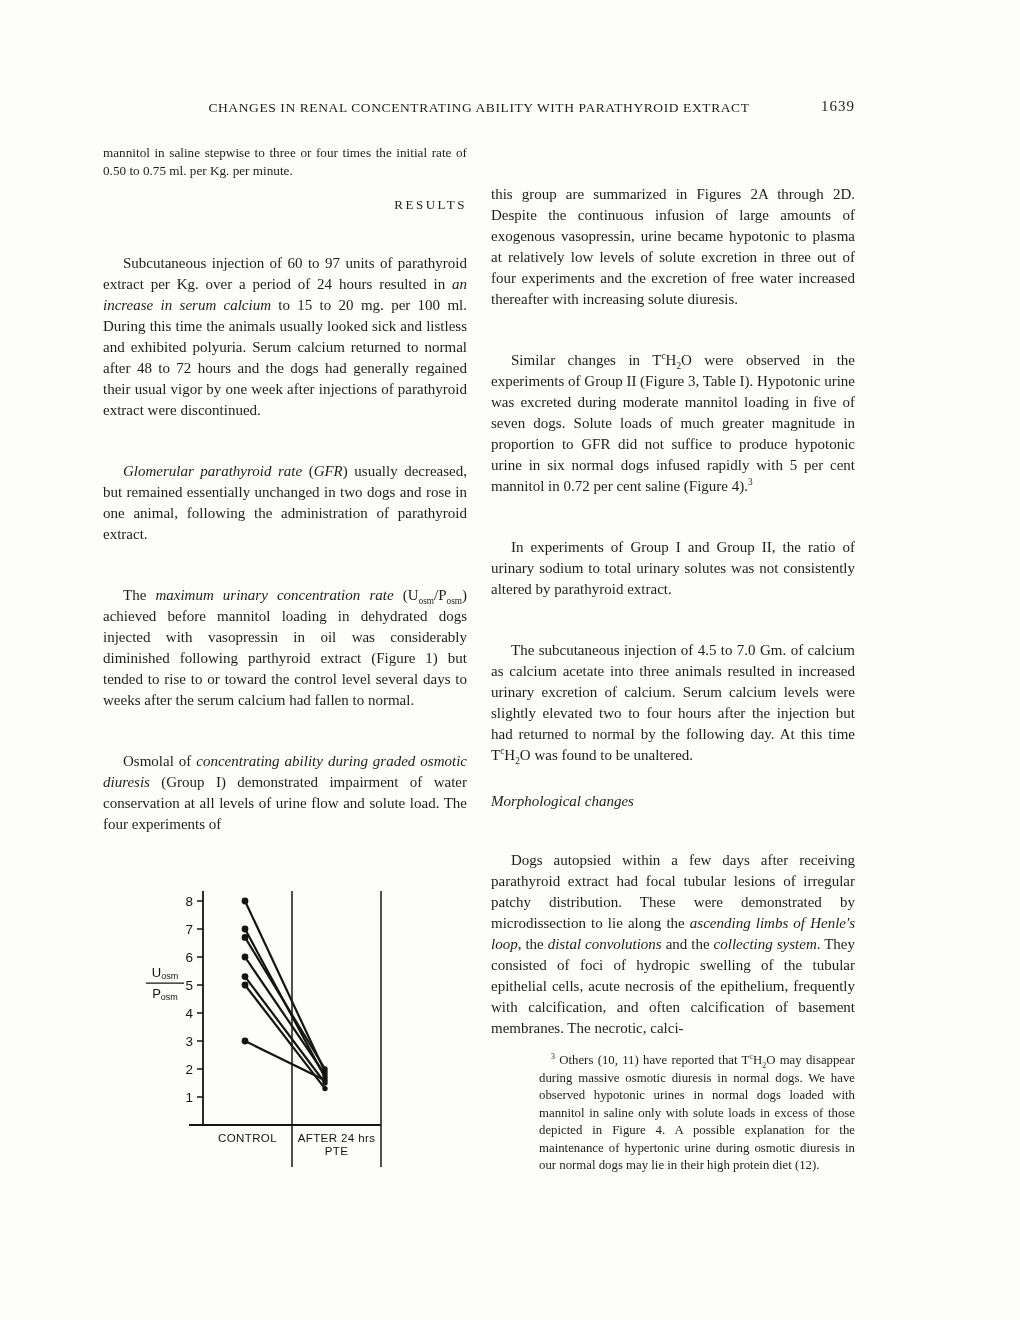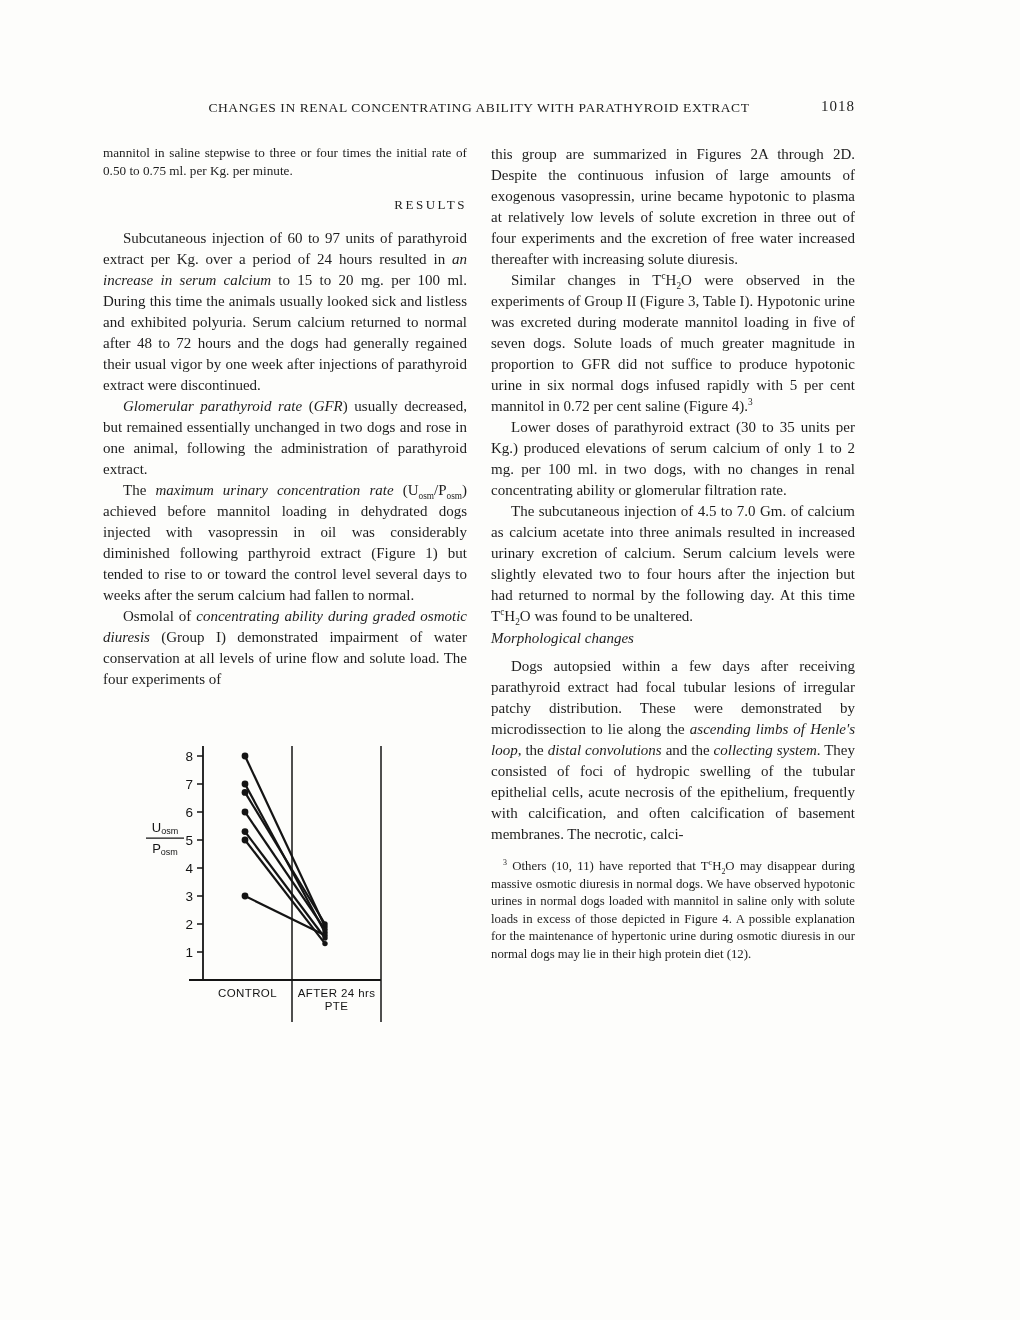--- a/index.html
+++ b/index.html
@@ -16,48 +16,48 @@
   .running-head { position:relative; height:20px; margin-bottom:24px; }
   .rh-title {
     text-align:center; font-size:13.5px; letter-spacing:0.6px;
     color:#222;
   }
   .rh-page-number {
     position:absolute; right:0; top:-2px; font-size:15px; letter-spacing:1px;
   }
   .columns { display:flex; gap:24px; }
   .col { width:364px; text-align:justify; }
-  p.body { font-size:15px; line-height:21px; text-indent:20px; }
+  p.body { font-size:15px; line-height:21px; text-indent:20px;margin-top:40px; }
   p.small { font-size:13.2px; line-height:18px; text-indent:16px; }
   p.noindent { text-indent:0; }
   h2.results-heading {
     font-size:13px; font-weight:normal; letter-spacing:2.5px;
     text-align:right; margin:17px 0 15px;
   }
   h3.subheading {
     font-size:15px; font-weight:normal; font-style:italic;
-    text-align:left; margin:3px 0 9px;
+    text-align:left; margin:27px 0 9px;
   }
   .figure { margin:14px 0 2px 36px; }
   .caption {
     font-variant:small-caps; font-size:13px; line-height:18.5px;
     letter-spacing:0.2px; margin-top:6px; text-align:justify;
   }
-  .footnote { font-size:12.8px; line-height:17.5px; margin-top:13px; text-indent:12px; }
+  .footnote { font-size:12.8px; line-height:17.5px; margin-top:13px; text-indent:12px;margin-left:48px; }
   sup { font-size:0.62em; vertical-align:super; line-height:0; }
   sub { font-size:0.62em; vertical-align:sub; line-height:0; }
 </style>
 </head>
 <body>
 
 <div class="page">
 
   <header class="running-head">
     <div class="rh-title">CHANGES IN RENAL CONCENTRATING ABILITY WITH PARATHYROID EXTRACT</div>
-    <div class="rh-page-number">1018</div>
+    <div class="rh-page-number">1639</div>
   </header>
 
   <div class="columns">
 
     <section class="col">
       <div>
           <p class="small noindent"><span>mannitol in saline stepwise to three or four times the initial rate of 0.50 to 0.75 ml. per Kg. per minute.</span></p>
         </div>
 
       <h2 class="results-heading">RESULTS</h2>
@@ -120,21 +120,21 @@
             <text x="197.5" y="306" text-anchor="middle" font-size="11.5" font-family="Liberation Sans, DejaVu Sans, sans-serif" fill="#141414" letter-spacing="0.4">PTE</text>
           </svg>
       </figure>
 
     </section>
 
     <section class="col">
       <div>
           <p class="body noindent"><span>this group are summarized in Figures 2A through 2D. Despite the continuous infusion of large amounts of exogenous vasopressin, urine became hypotonic to plasma at relatively low levels of solute excretion in three out of four experiments and the excretion of free water increased thereafter with increasing solute diuresis.</span></p>
           <p class="body"><span>Similar changes in T</span><sup>c</sup><span>H</span><sub>2</sub><span>O were observed in the experiments of Group II (Figure 3, Table I). Hypotonic urine was excreted during moderate mannitol loading in five of seven dogs. Solute loads of much greater magnitude in proportion to GFR did not suffice to produce hypotonic urine in six normal dogs infused rapidly with 5 per cent mannitol in 0.72 per cent saline (Figure 4).</span><sup>3</sup></p>
-          <p class="body"><span>Lower doses of parathyroid extract (30 to 35 units per Kg.) produced elevations of serum calcium of only 1 to 2 mg. per 100 ml. in two dogs, with no changes in renal concentrating ability or glomerular filtration rate.</span></p>
+          <p class="body"><span>In experiments of Group I and Group II, the ratio of urinary sodium to total urinary solutes was not consistently altered by parathyroid extract.</span></p>
           <p class="body"><span>The subcutaneous injection of 4.5 to 7.0 Gm. of calcium as calcium acetate into three animals resulted in increased urinary excretion of calcium. Serum calcium levels were slightly elevated two to four hours after the injection but had returned to normal by the following day. At this time T</span><sup>c</sup><span>H</span><sub>2</sub><span>O was found to be unaltered.</span></p>
         </div>
 
       <h3 class="subheading">Morphological changes</h3>
 
       <div>
           <p class="body"><span>Dogs autopsied within a few days after receiving parathyroid extract had focal tubular lesions of irregular patchy distribution. These were demonstrated by microdissection to lie along the </span><i>ascending limbs of Henle's loop</i><span>, the </span><i>distal convolutions</i><span> and the </span><i>collecting system</i><span>. They consisted of foci of hydropic swelling of the tubular epithelial cells, acute necrosis of the epithelium, frequently with calcification, and often calcification of basement membranes. The necrotic, calci-</span></p>
         </div>
 
       <p class="footnote"><sup>3</sup><span> Others (10, 11) have reported that T</span><sup>c</sup><span>H</span><sub>2</sub><span>O may disappear during massive osmotic diuresis in normal dogs. We have observed hypotonic urines in normal dogs loaded with mannitol in saline only with solute loads in excess of those depicted in Figure 4. A possible explanation for the maintenance of hypertonic urine during osmotic diuresis in our normal dogs may lie in their high protein diet (12).</span></p>

